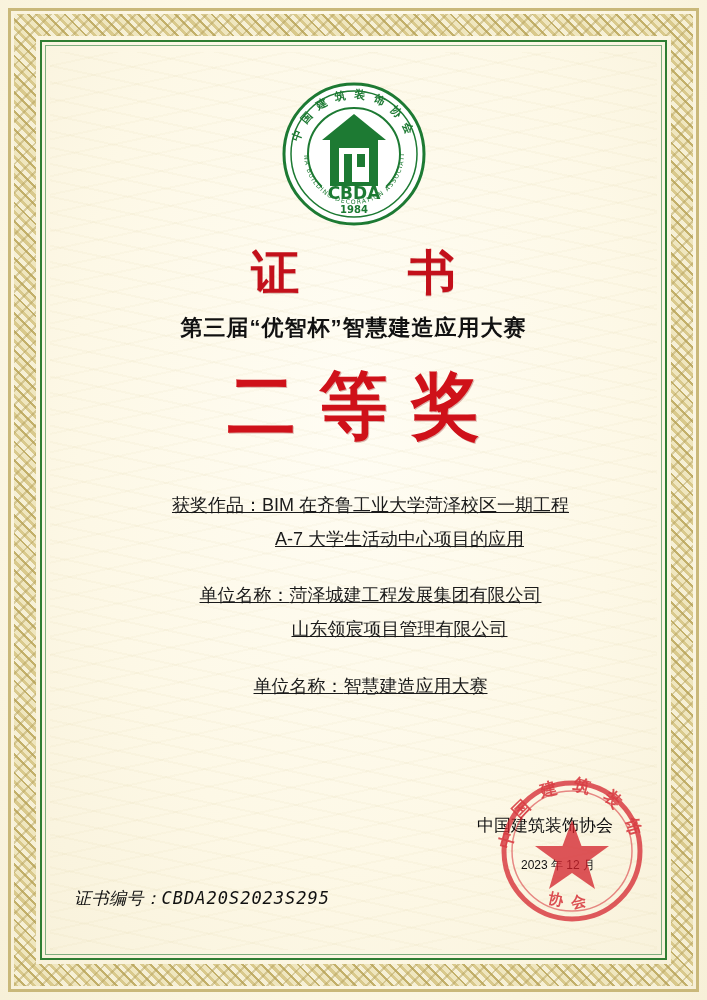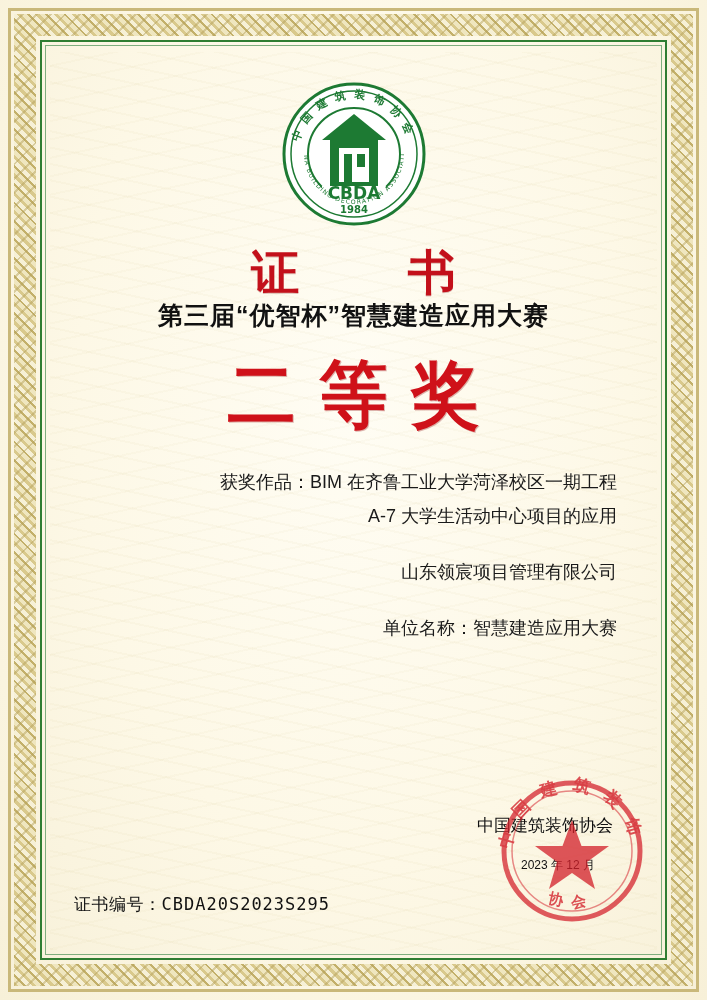--- a/index.html
+++ b/index.html
@@ -110,61 +110,64 @@
     font-weight: bold;
     color: #c3101a;
     letter-spacing: 46px;
     text-indent: 46px;
     line-height: 1.1;
     text-shadow: 0 1px 0 rgba(120,0,0,0.25);
   }
 
   
   .competition {
-    font-size: 25px;
+    margin-top: 14px;
+    font-size: 22px;
     font-weight: bold;
     color: #111111;
     letter-spacing: 1px;
   }
 
   
   .award-level {
     margin-top: 18px;
     font-family: "DejaVu Serif", "Liberation Serif", serif;
     font-size: 68px;
     font-weight: bold;
     color: #cf1119;
     letter-spacing: 24px;
     text-indent: 24px;
     transform: scaleY(1.08);
     text-shadow: 1px 1px 0 rgba(140,10,10,0.3);
   }
 
   
   .fields {
-    margin-top: 24px;
-    text-align: right;
+    margin-top: 36px;
+    text-align: center;
     padding-left: 74px;
     padding-right: 40px;
     color: #1a1a1a;
     font-size: 18px;
     line-height: 1.9;
+    text-decoration: underline;
   }
   .field-block { margin-bottom: 22px; }
   .field-line { white-space: nowrap; }
   .field-line.indent { padding-left: 58px; }
   .field-label { font-size: 18px; }
   .field-value { font-size: 18px; }
 
   
   .footer {
     position: absolute;
-    left: 0; right: 0; bottom: 34px;
+    left: 0; right: 0; bottom: 40px;
     text-align: left;
     padding-left: 24px;
+    font-style: italic;
   }
   .cert-no {
     font-size: 17px;
     color: #111;
     letter-spacing: 0.5px;
   }
   .cert-no .num {
     font-family: "DejaVu Sans Mono", monospace;
     letter-spacing: 1px;
   }
@@ -262,20 +265,23 @@
       <div class="field-block">
         <div class="field-line">
           <span class="field-label">获奖作品：</span><span class="field-value">BIM 在齐鲁工业大学菏泽校区一期工程</span>
         </div>
         <div class="field-line indent">
           <span class="field-value">A-7 大学生活动中心项目的应用</span>
         </div>
       </div>
 
       <div class="field-block">
+        <div class="field-line">
+          <span class="field-label">单位名称：</span><span class="field-value">菏泽城建工程发展集团有限公司</span>
+        </div>
         <div class="field-line indent">
           <span class="field-value">山东领宸项目管理有限公司</span>
         </div>
       </div>
 
       <div class="field-block">
         <div class="field-line">
           <span class="field-label">单位名称：</span><span class="field-value">智慧建造应用大赛</span>
         </div>
       </div>

